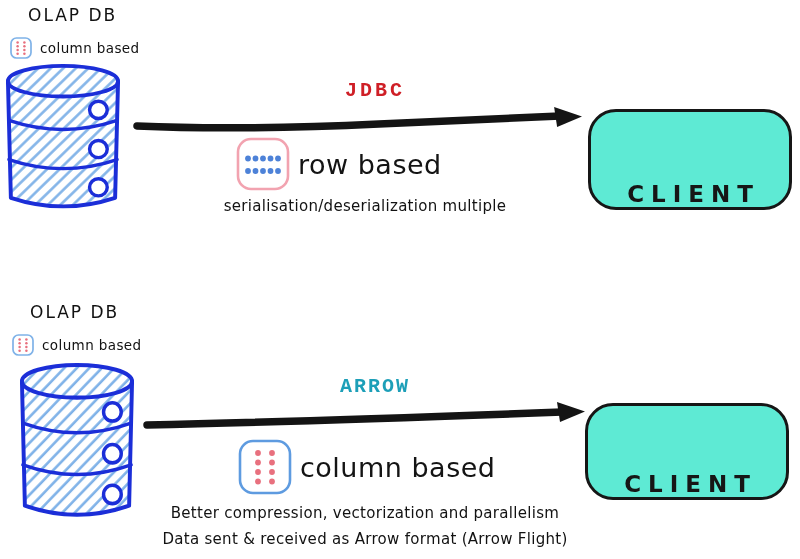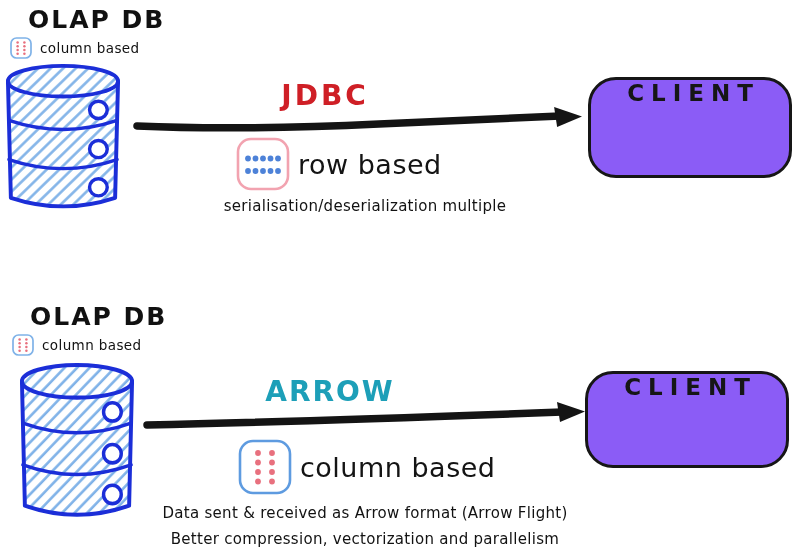--- a/index.html
+++ b/index.html
@@ -1,30 +1,30 @@
 <!DOCTYPE html>
 <html><head>
 <meta charset="utf-8">
 <style>
   html,body{margin:0;padding:0;background:#fff;}
   .canvas{
     position:relative;width:800px;height:559px;background:#ffffff;overflow:hidden;
     font-family:"DejaVu Sans",sans-serif;color:#1a1a1a;
   }
   .abs{position:absolute;}
-  .db-label{font-size:25px;font-weight:700;letter-spacing:2px;color:#111;}
+  .db-label{font-size:17px;font-weight:400;letter-spacing:2px;color:#111;}
   .tag-row{display:flex;align-items:center;gap:8px;}
   .tag-label{font-size:13.5px;font-weight:500;letter-spacing:0.4px;color:#111;}
-  .arrow-label{font-size:28px;font-weight:700;letter-spacing:3px;text-align:center;width:160px;}
+  .arrow-label{font-size:20px;font-weight:700;letter-spacing:3px;text-align:right;width:160px;font-family:Liberation Mono, monospace;}
   .format-row{display:flex;align-items:center;gap:8px;}
   .format-label{font-size:27px;font-weight:500;letter-spacing:0.5px;color:#141414;}
   .notes{text-align:center;font-size:15px;line-height:26px;letter-spacing:0.3px;color:#121212;font-weight:500;}
   .client-box{
-    border:3.2px solid #161616;border-radius:28px;background:#8b5cf6;
-    display:flex;align-items:flex-start;justify-content:center;
+    border:3.2px solid #161616;border-radius:28px;background:#5eead4;
+    display:flex;align-items:flex-end;justify-content:center;margin-top:32px;
   }
   .client-label{font-size:23px;font-weight:600;letter-spacing:7px;color:#161616;padding-left:7px;}
   svg{display:block;}
 </style>
 </head>
 <body>
 
 <div class="canvas">
 
   <div class="abs db-label" style="left:28px;top:5px;">OLAP DB</div>
@@ -159,21 +159,21 @@
             <circle cx="34" cy="23.5" r="2.9"></circle>
             <circle cx="34" cy="33" r="2.9"></circle>
             <circle cx="34" cy="42.5" r="2.9"></circle>
         </g>
       </svg>
     </span>
     <span class="format-label">column based</span>
   </div>
 
   <div class="abs notes" style="left:60px;top:500px;width:610px;">
+    <div>Better compression, vectorization and parallelism</div>
     <div>Data sent &amp; received as Arrow format (Arrow Flight)</div>
-    <div>Better compression, vectorization and parallelism</div>
   </div>
 
   <div class="abs client-box" style="left:585px;top:371px;width:198px;height:91px;">
     <span class="client-label">CLIENT</span>
   </div>
 
 </div>
 
 </body></html>

